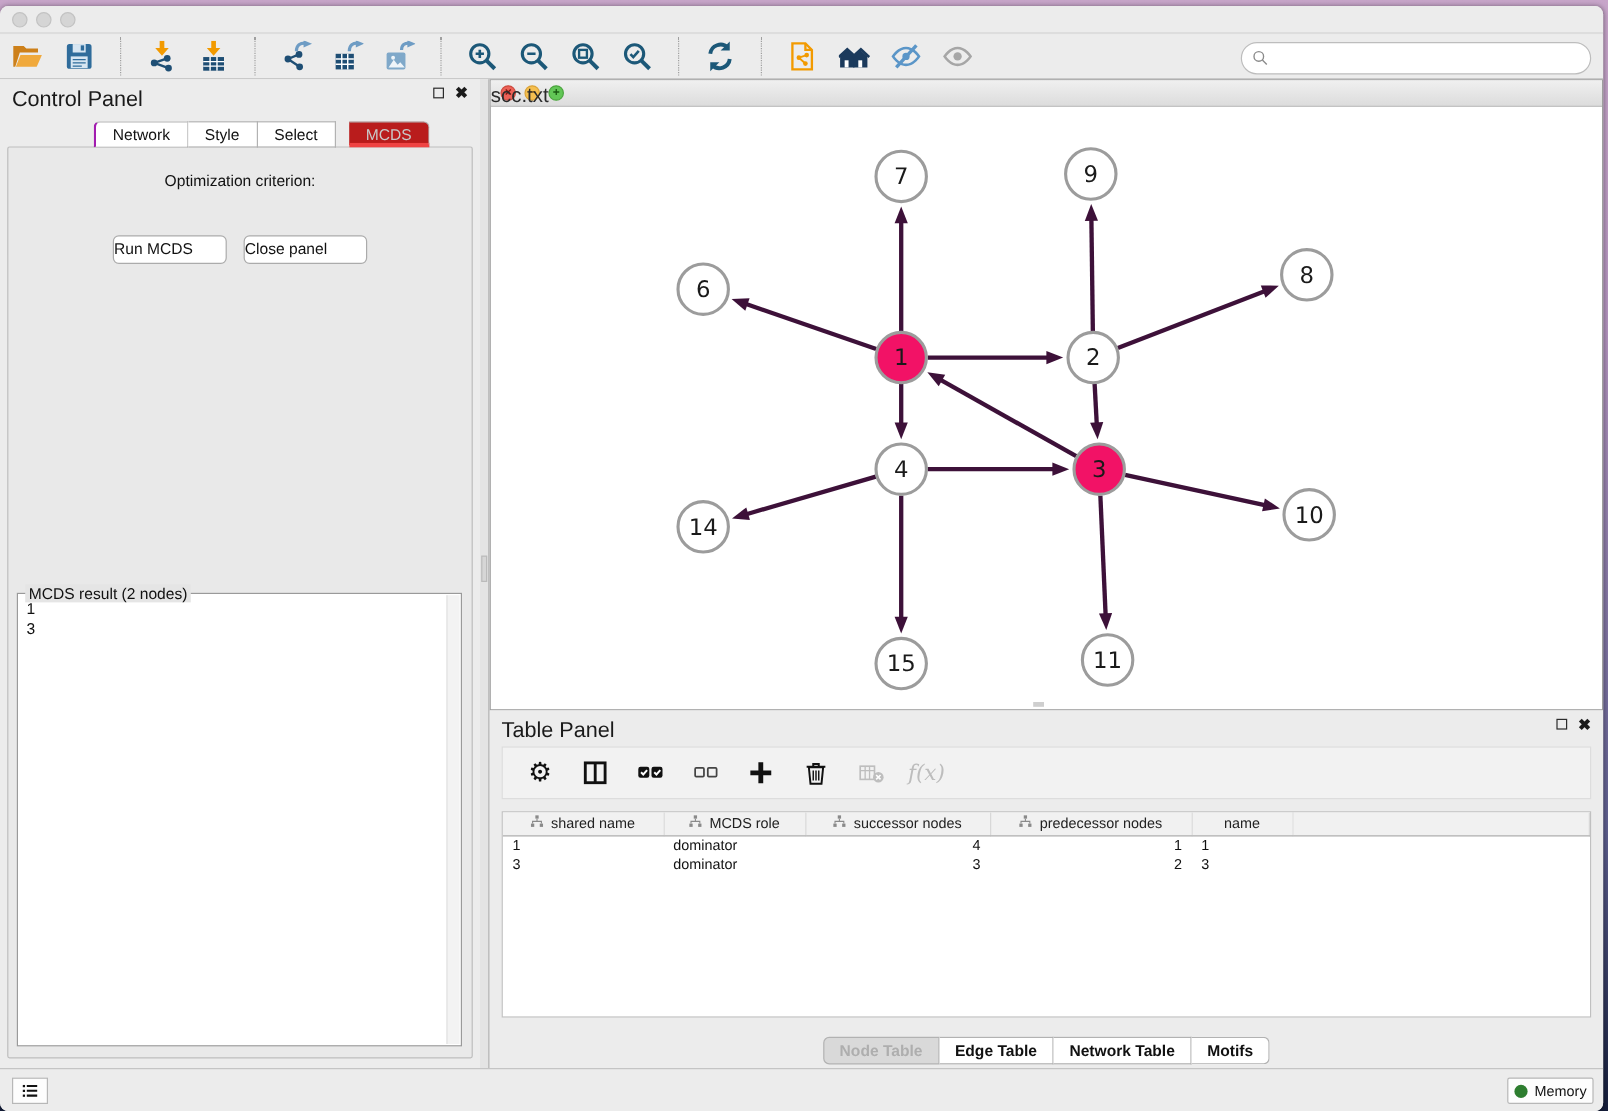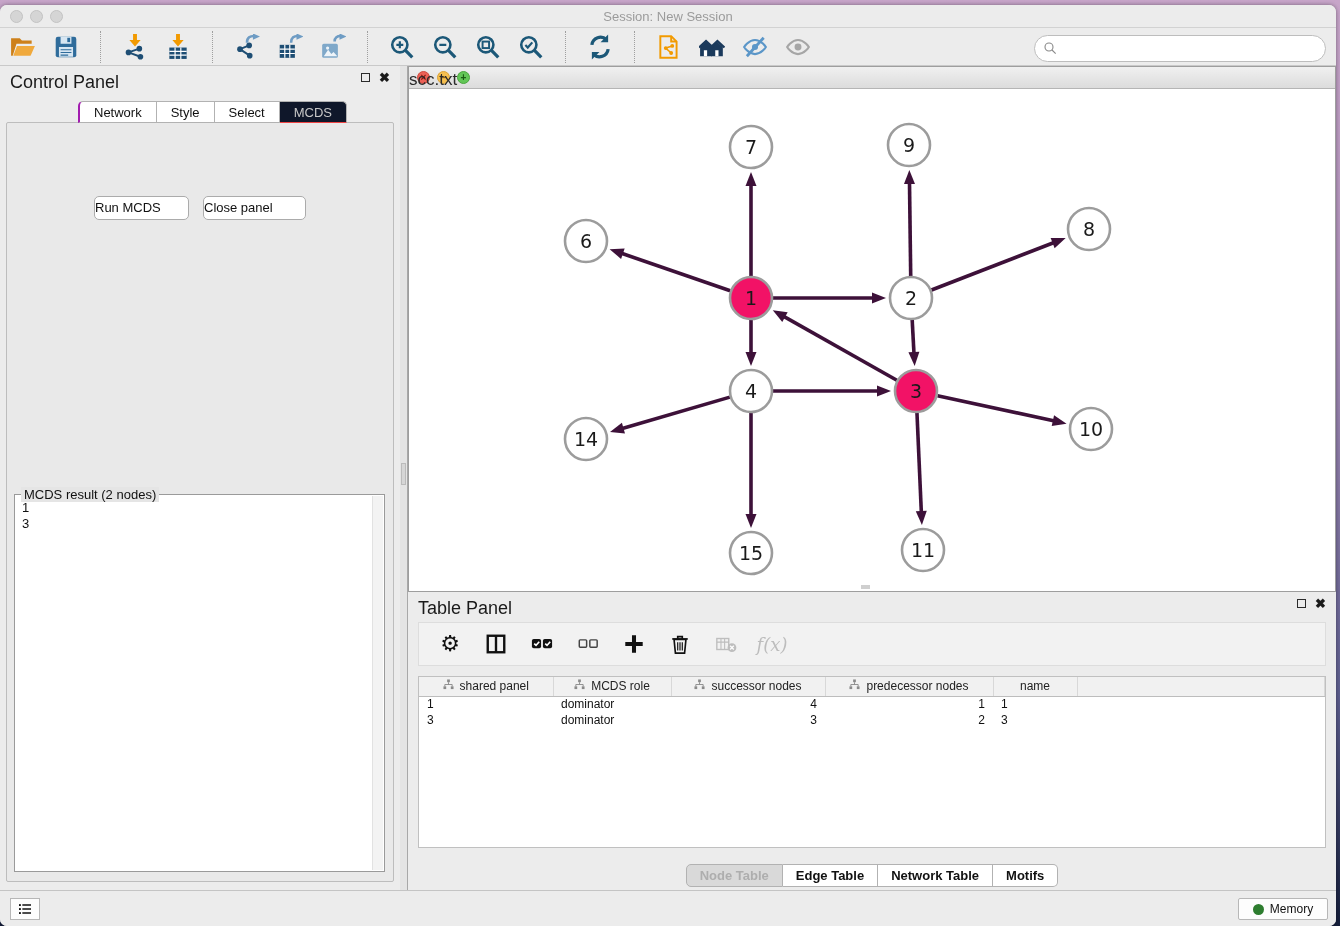--- a/index.html
+++ b/index.html
@@ -38,21 +38,21 @@
   .panel-header-btns { position:absolute; right:10px; top:7px; display:flex; gap:9px; align-items:center; }
   .float-box { width:9px; height:9px; border:1.6px solid #2b2b2b; }
   .close-x { font-size:13px; font-weight:bold; color:#1a1a1a; line-height:9px; }
   .panel-title { position:absolute; left:10px; top:6px; font-size:18px; color:#1a1a1a; }
   
   .control-panel { position:absolute; left:0; top:61px; width:400px; bottom:36px; background:#ececec; }
   .cp-tabs { position:absolute; left:78px; top:35px; height:22px; display:flex; z-index:2; }
   .cp-tab { height:22px; padding:0 14px; font-size:13px; line-height:21px; background:#fff;
     border:1px solid #b2b2b2; border-left:none; color:#111; cursor:default; }
   .cp-tab:first-child { border-left:2px solid #a21caf; border-radius:5px 0 0 0; }
-  .cp-tab.selected { background:#0f172a; color:#c8c8c8; border-radius:0 5px 0 0; border-bottom:1px solid #ef4444; }
+  .cp-tab.selected { background:#b91c1c; color:#c8c8c8; border-radius:0 5px 0 0; border-bottom:4px solid #ef4444;margin-left:11px; }
   .cp-body { position:absolute; left:6px; right:6px; top:56px; bottom:8px;
     background:#e9e9e9; border:1px solid #bdbdbd; border-radius:2px; }
   .opt-label { position:absolute; left:0; width:100%; top:77px; text-align:center; font-size:13px; color:#111; }
   .criterion-select { position:absolute; left:45px; top:96px; width:310px; height:25px; background:#fff;
     border:1px solid #ababab; border-radius:5px; font-size:13px; line-height:23px; padding-left:10px; color:#111; }
   .sel-stepper { position:absolute; right:7px; top:3px; width:11px; height:18px; }
   .sel-stepper:before, .sel-stepper:after { content:""; position:absolute; left:1px; border-left:4.5px solid transparent; border-right:4.5px solid transparent; }
   .sel-stepper:before { top:1px; border-bottom:6px solid #555; }
   .sel-stepper:after { bottom:1px; border-top:6px solid #555; }
   .cp-btn { position:absolute; top:130px; height:24px; background:#fff; border:1px solid #ababab;
@@ -100,37 +100,36 @@
   .tp-tab { height:23px; padding:0 13px; background:#fff; border:1px solid #b2b2b2; border-left:none;
     font-size:13px; font-weight:bold; line-height:21px; color:#111; cursor:default; }
   .tp-tab:first-child { border-left:1px solid #b2b2b2; border-radius:5px 0 0 5px; }
   .tp-tab:last-child { border-radius:0 5px 5px 0; }
   .tp-tab.selected { background:#d9d9d9; color:#aeaeae; }
   
   .status-bar { position:absolute; left:0; right:0; bottom:0; height:36px; background:#ececec; border-top:1px solid #c4c4c4; }
   .list-btn { position:absolute; left:10px; top:7px; width:30px; height:22px; background:#fdfdfd;
     border:1px solid #b7b7b7; display:flex; align-items:center; justify-content:center; }
   .list-btn svg { width:16px; height:16px; }
-  .memory-btn { position:absolute; right:8px; top:7px; width:90px; height:22px; background:#fdfdfd;
+  .memory-btn { position:absolute; right:8px; top:7px; width:72px; height:22px; background:#fdfdfd;
     border:1px solid #b7b7b7; border-radius:2px; display:flex; align-items:center; justify-content:center; gap:6px;
     font-size:12px; color:#111; }
   .mem-dot { width:11px; height:11px; border-radius:50%; background:#2d7d2f; }
 </style>
 </head>
 <body>
 
 <div class="app-window">
 
   <div class="titlebar">
     <div class="mac-dots">
       <div class="mac-dot"></div>
       <div class="mac-dot"></div>
       <div class="mac-dot"></div>
     </div>
-    <div class="win-title">Session: New Session</div>
   </div>
 
   <div class="main-toolbar">
     <div class="tb-icons">
         <span class="tb-icon">
           <svg viewBox="0 0 24 24">
             <path d="M1 20V4h8l2 2h9v3H6L2.5 20z" fill="#cd801a"></path>
             <path d="M3 20l3.5-9H23l-4 9z" fill="#f0a93c"></path>
           </svg>
         </span>
@@ -275,20 +274,21 @@
       <div class="float-box"></div>
       <div class="close-x">✖</div>
     </div>
     <div class="cp-tabs">
         <div class="cp-tab">Network</div>
         <div class="cp-tab">Style</div>
         <div class="cp-tab">Select</div>
         <div class="cp-tab selected">MCDS</div>
       </div>
     <div class="cp-body"></div>
+    <div class="opt-label">Optimization criterion:</div>
     <div class="cp-btn run-btn">Run MCDS</div>
     <div class="cp-btn closep-btn">Close panel</div>
     <div class="mcds-fieldset">
       <div class="mcds-legend">MCDS result (2 nodes)</div>
       <div class="mcds-lines">1
 3</div>
       <div class="mcds-scroll"></div>
     </div>
   </div>
 
@@ -451,21 +451,21 @@
           </colgroup>
         <thead>
             <tr>
               <th><span class="th-inner">
                   <span><svg viewBox="0 0 12 12" width="11" height="11">
                       <rect x="4.5" y="0.5" width="3" height="3" fill="#8a8a8a"></rect>
                       <rect x="0.5" y="8" width="3" height="3" fill="#8a8a8a"></rect>
                       <rect x="8.5" y="8" width="3" height="3" fill="#8a8a8a"></rect>
                       <path d="M6 3.5v2.5M2 8V6h8v2" stroke="#8a8a8a" fill="none"></path>
                     </svg></span>
-                  <span>shared panel</span>
+                  <span>shared name</span>
                 </span></th>
               <th><span class="th-inner">
                   <span><svg viewBox="0 0 12 12" width="11" height="11">
                       <rect x="4.5" y="0.5" width="3" height="3" fill="#8a8a8a"></rect>
                       <rect x="0.5" y="8" width="3" height="3" fill="#8a8a8a"></rect>
                       <rect x="8.5" y="8" width="3" height="3" fill="#8a8a8a"></rect>
                       <path d="M6 3.5v2.5M2 8V6h8v2" stroke="#8a8a8a" fill="none"></path>
                     </svg></span>
                   <span>MCDS role</span>
                 </span></th>

